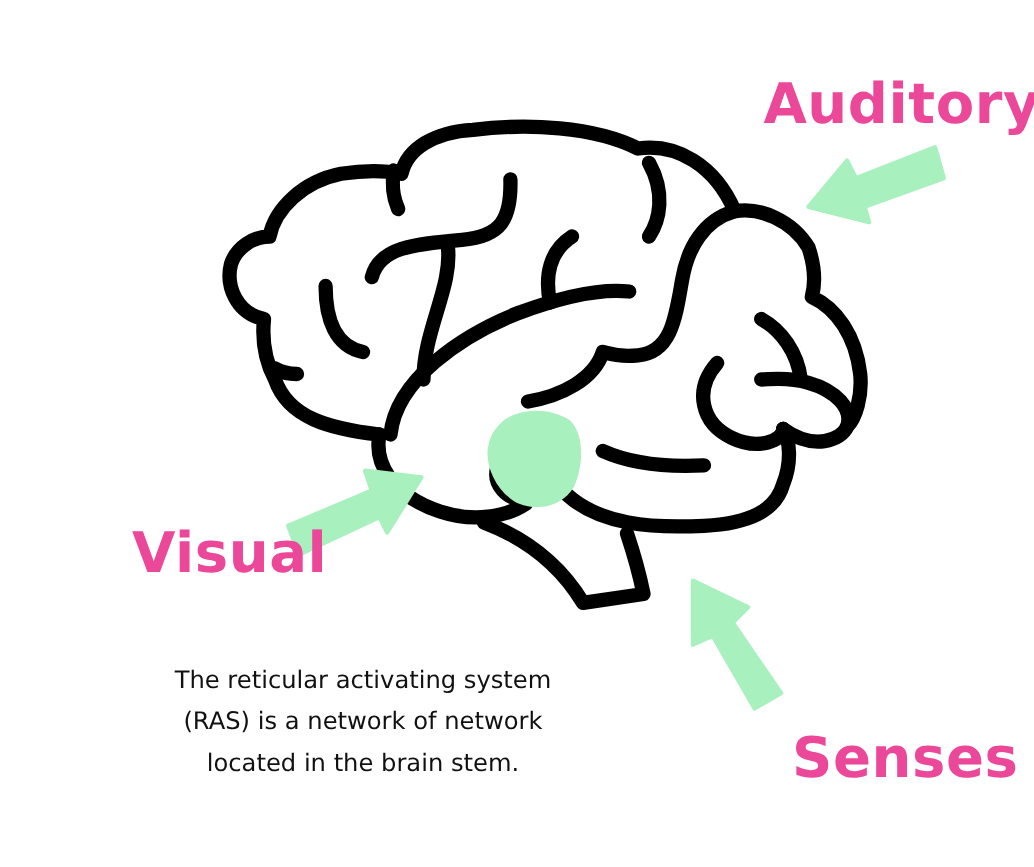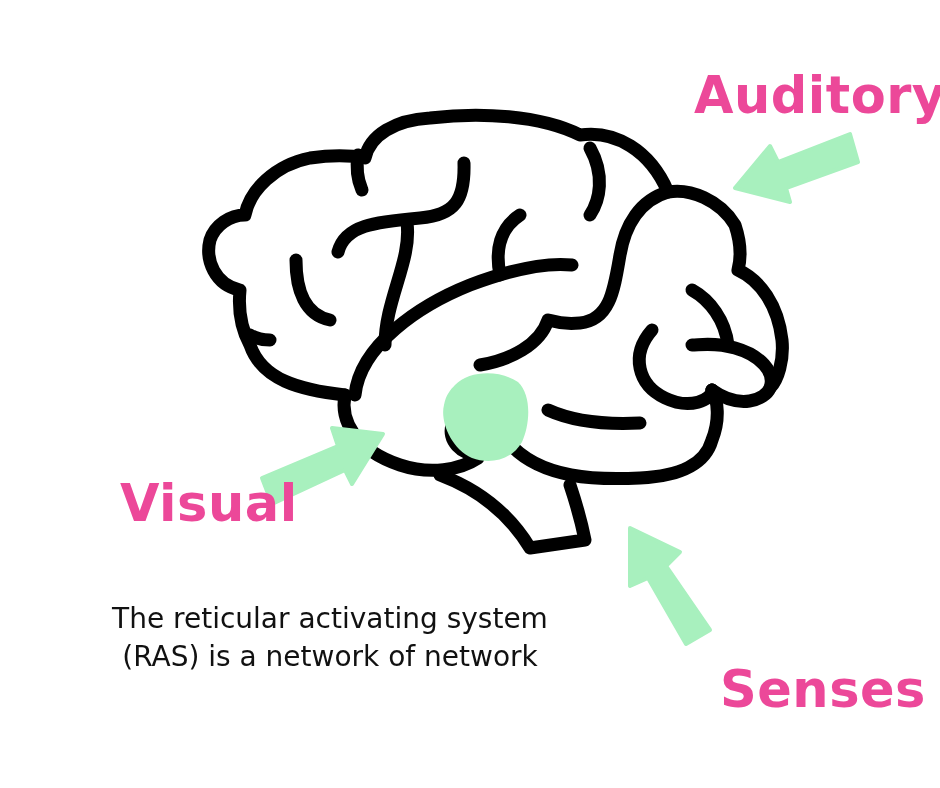--- a/index.html
+++ b/index.html
@@ -2,21 +2,21 @@
 <html><head>
   <meta charset="utf-8">
   <style>
     html, body { margin: 0; padding: 0; background: #ffffff; }
     body { width: 940px; height: 788px; position: relative; overflow: hidden; font-family: "DejaVu Sans", sans-serif; }
     #canvas { position: absolute; left: 0; top: 0; width: 940px; height: 788px; }
     .label { position: absolute; color: #ec4899; font-size: 51px; font-family: "DejaVu Sans", sans-serif; letter-spacing: 0.5px; white-space: nowrap; font-weight: bold; }
     #label-auditory { left: 694px; top: 66px; }
     #label-visual { left: 120px; top: 474px; }
     #label-senses { left: 720px; top: 660px; }
-    #caption { position: absolute; left: 100px; top: 600px; width: 460px; text-align: center; font-size: 28px; line-height: 38px; color: #111111; font-family: "DejaVu Sans", sans-serif; }
+    #caption { position: absolute; left: 100px; top: 600px; width: 460px; text-align: center; font-size: 22px; line-height: 38px; color: #111111; font-family: "DejaVu Sans", sans-serif; }
     .brain-line { fill: none; stroke: #000000; stroke-width: 13; stroke-linecap: round; stroke-linejoin: round; }
   </style>
 </head>
 <body>
 
 <svg id="canvas" viewBox="0 0 940 788" xmlns="http://www.w3.org/2000/svg">
   <g>
 
     <path class="brain-line" d="M 345 395
       C 300 390, 262 380, 250 345
@@ -84,13 +84,14 @@
   <path fill="#a8f0be" stroke="#a8f0be" stroke-width="4" stroke-linejoin="round" d="M 630 528 L 680 552 L 666 566 L 710 630 L 686 644 L 648 578 L 630 586 Z"></path>
 </svg>
 
 <div id="label-auditory" class="label">Auditory</div>
 <div id="label-visual" class="label">Visual</div>
 <div id="label-senses" class="label">Senses</div>
 
 <div id="caption">
   <div>The reticular activating system</div>
   <div>(RAS) is a network of network</div>
+  <div>located in the brain stem.</div>
 </div>
 
 </body></html>

